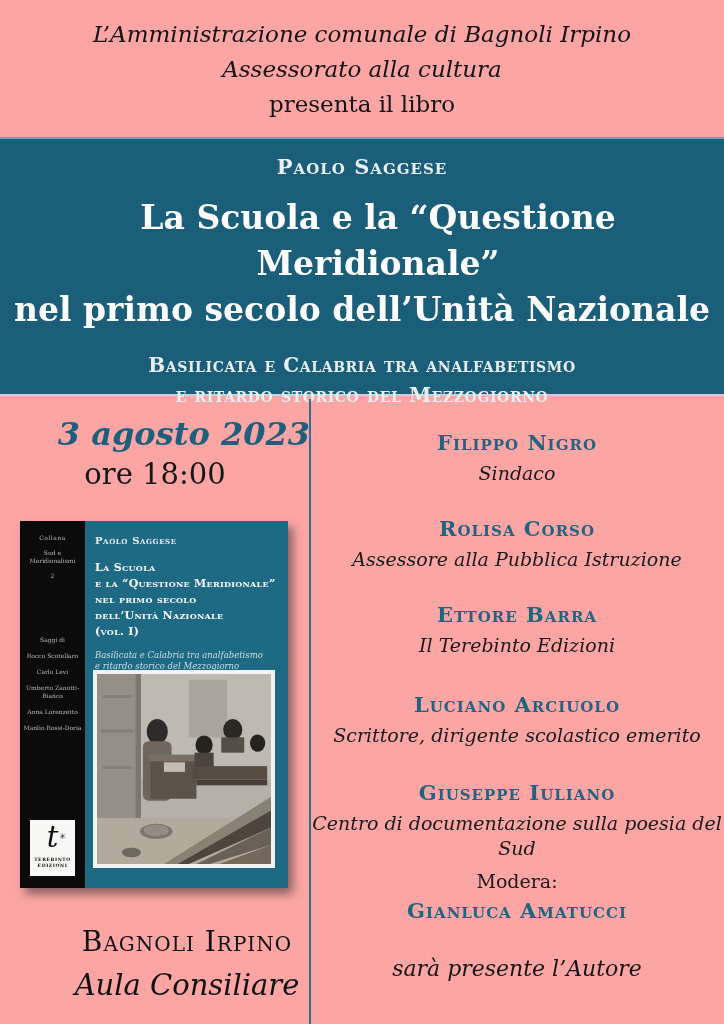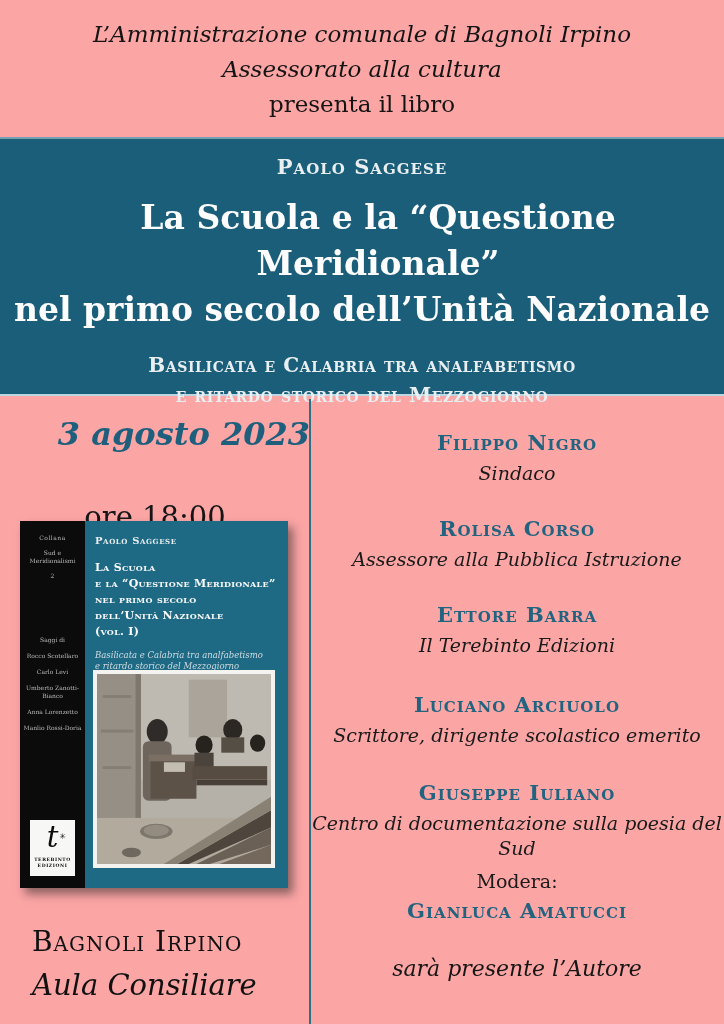--- a/index.html
+++ b/index.html
@@ -27,23 +27,23 @@
   .banner-title.first{margin-top:16px;margin-left:32px;}
   .banner-sub{font-size:20px;line-height:30px;letter-spacing:.6px;color:#e9eff1;font-weight:bold;}
   .banner-sub.first{margin-top:17px;}
 
   
   .divider{position:absolute;left:309px;top:399px;width:2px;height:625px;background:#2c7086;}
 
   
   .date-block{position:absolute;top:413px;left:0;width:310px;text-align:center;}
   .date{font-size:32px;font-weight:bold;font-style:italic;color:#1d5f7d;line-height:42px;text-align:right;}
-  .time{font-size:29px;color:#161616;line-height:38px;margin-top:43px;}
-
-  .venue-block{position:absolute;top:920px;left:0;width:374px;margin-left:32px;}
+  .time{font-size:29px;color:#161616;line-height:38px;}
+
+  .venue-block{position:absolute;top:920px;left:0;width:374px;text-align:center;}
   .venue{font-size:28px;letter-spacing:1px;line-height:44px;color:#111;}
   .venue-aula{font-size:29px;font-style:italic;line-height:42px;color:#111;}
 
   
   .book{
     position:absolute;left:20px;top:521px;width:268px;height:367px;
     display:flex;box-shadow:5px 6px 9px rgba(30,30,30,.5);
   }
   .spine{
     position:relative;width:65px;background:#0b0b0c;color:#b9b9b9;

